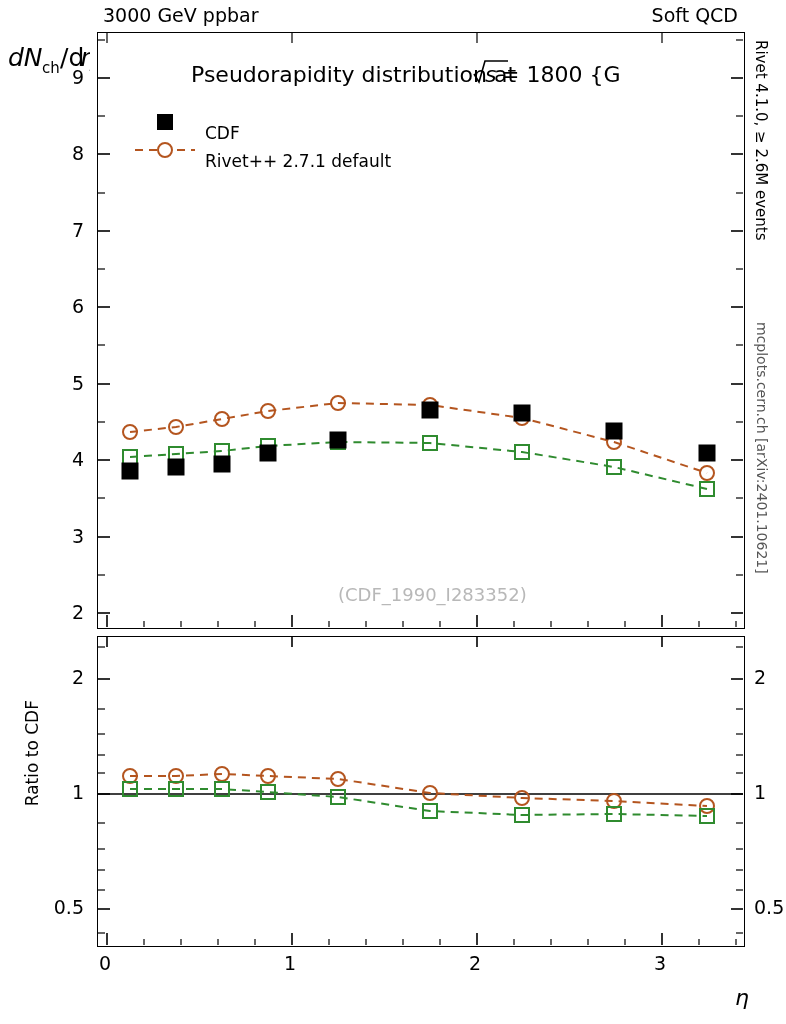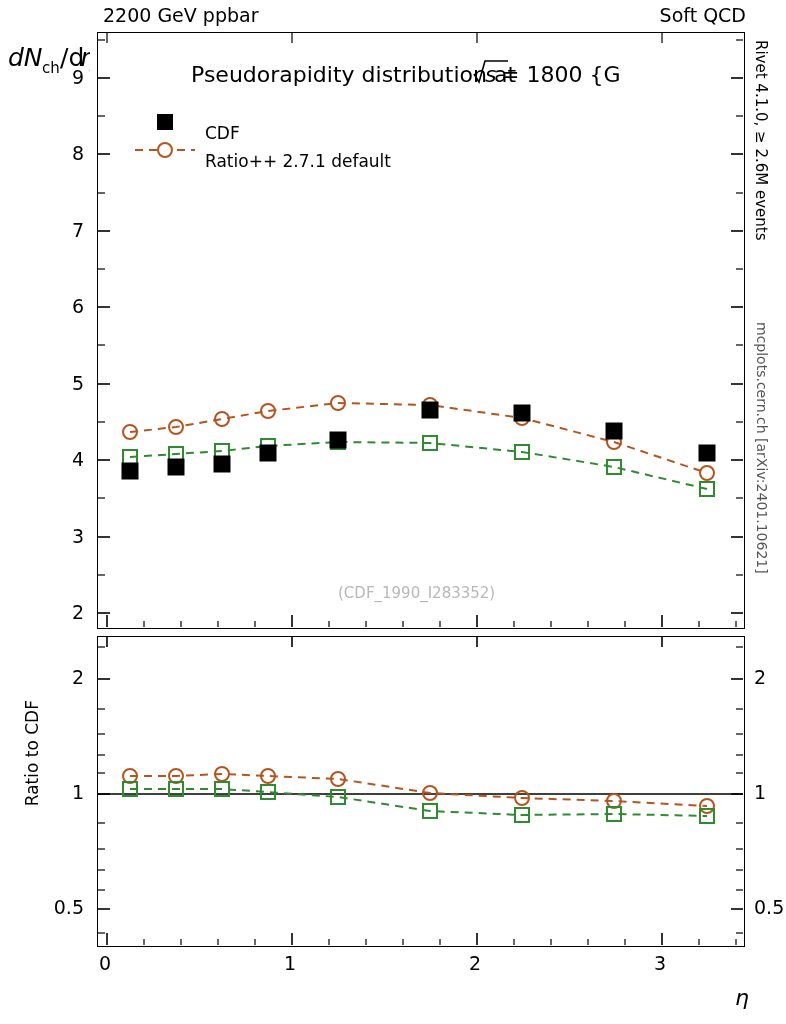--- a/index.html
+++ b/index.html
@@ -23,21 +23,21 @@
   }
   .abs { position: absolute; }
 
   
   .hdr {
     font-size: 19px;
     color: #000;
     white-space: nowrap;
   }
   #hdr-left  { left: 103px; top: 4px; }
-  #hdr-right { right: 40px; top: 4px; }
+  #hdr-right { right: 48px; top: 4px; }
 
   
   .vert {
     transform-origin: 0 0;
     white-space: nowrap;
     font-size: 14px;
     color: #555555;
   }
   .vert.black { color: #000; font-size: 15px; }
 
@@ -98,21 +98,21 @@
     left: 191px;
     top: 58px;
     font-size: 21px;
     white-space: nowrap;
   }
 
   
   #watermark {
     left: 338px;
     top: 584px;
-    font-size: 15px;
+    font-size: 18px;
     color: #b8b8b8;
     white-space: nowrap;
   }
 
   
   #legend {
     left: 133px;
     top: 108px;
     font-size: 17px;
   }
@@ -130,21 +130,21 @@
   .leg-label { white-space: nowrap; margin-top: 22px; }
 
   svg { display: block; }
   .nosel { user-select: none; }
 </style>
 </head>
 <body>
 
 <div id="root">
 
-  <div class="abs hdr nosel" id="hdr-left">2200 GeV ppbar</div>
+  <div class="abs hdr nosel" id="hdr-left">3000 GeV ppbar</div>
   <div class="abs hdr nosel" id="hdr-right">Soft QCD</div>
 
   <div class="abs vert black nosel" style="left:770px; top:40px; transform: rotate(90deg);">Rivet 4.1.0, ≥ 2.6M events</div>
   <div class="abs vert nosel" style="left:770px; top:322px; transform: rotate(90deg);">mcplots.cern.ch [arXiv:2401.10621]</div>
 
   <div class="abs nosel" id="ylabel-main">
     <svg width="82" height="44" viewBox="0 0 82 44" xmlns="http://www.w3.org/2000/svg">
       <text x="0" y="30" font-family="DejaVu Sans, sans-serif" font-size="25" font-style="italic" fill="#000">dN</text>
       <text x="34" y="37" font-family="DejaVu Sans, sans-serif" font-size="15" fill="#000">ch</text>
       <text x="52" y="30" font-family="DejaVu Sans, sans-serif" font-size="25" fill="#000">/d</text>
@@ -295,21 +295,21 @@
       </div>
       <div class="leg-label">CDF</div>
     </div>
     <div class="leg-row">
       <div class="leg-mark">
         <svg width="64" height="22" viewBox="0 0 64 22" xmlns="http://www.w3.org/2000/svg">
           <line x1="2" y1="11" x2="62" y2="11" stroke="#b4551f" stroke-width="2" stroke-dasharray="8,6"></line>
           <circle cx="32" cy="11" r="7" fill="#fff" stroke="#b4551f" stroke-width="2"></circle>
         </svg>
       </div>
-      <div class="leg-label">Ratio++ 2.7.1 default</div>
+      <div class="leg-label">Rivet++ 2.7.1 default</div>
     </div>
   </div>
 
   <div class="abs" id="ratio-frame">
     <svg width="645" height="308" viewBox="0 0 645 308" xmlns="http://www.w3.org/2000/svg">
 
       <line x1="0" y1="157" x2="645" y2="157" stroke="#000" stroke-width="1.4"></line>
 
       <g stroke="#000" stroke-width="1.6">
         <line x1="0" y1="42" x2="12" y2="42"></line>

